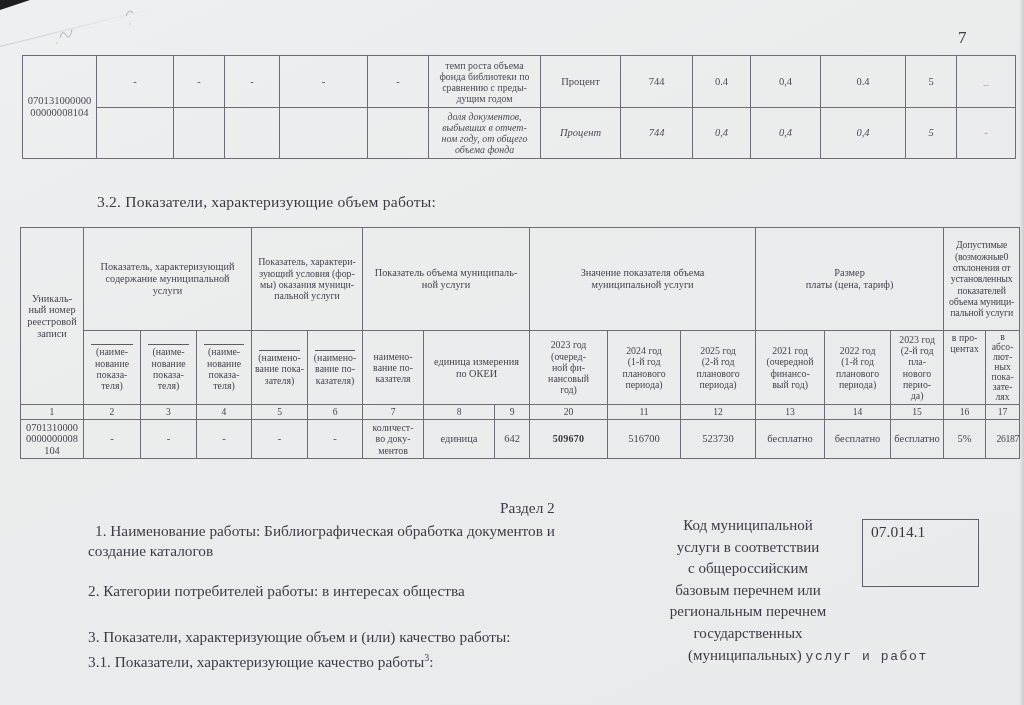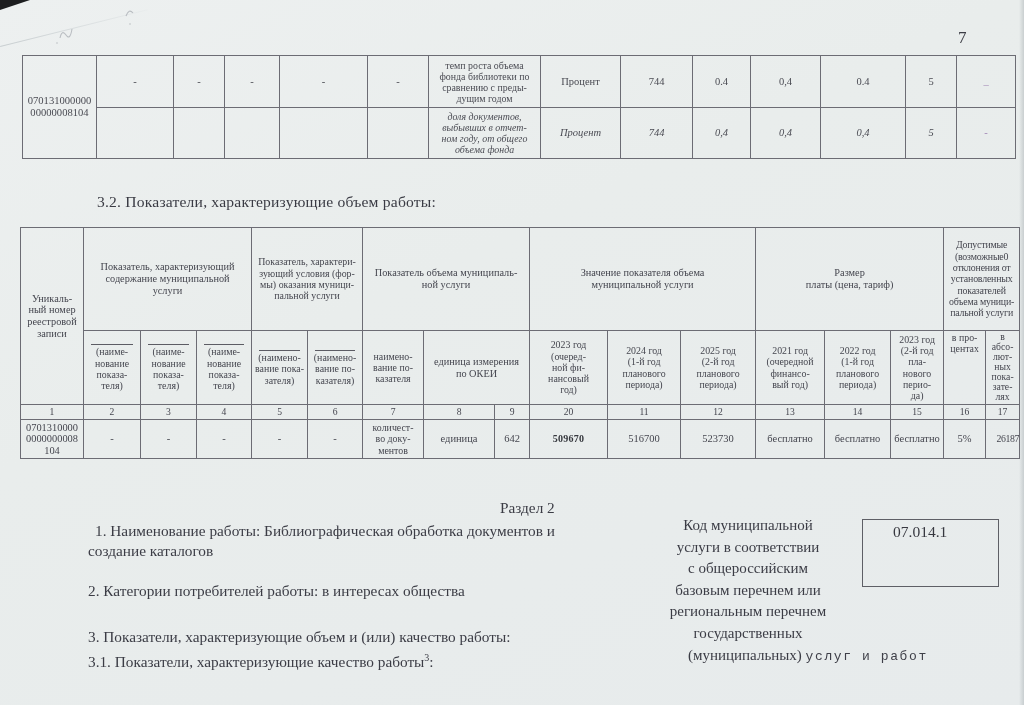--- a/index.html
+++ b/index.html
@@ -55,22 +55,22 @@
   .bt { position:absolute; font-size:15.3px; color:#3b3c45; line-height:21px; white-space:pre-line; }
   .razdel { left:500px; top:497px; }
   .item1 { left:88px; top:521px; width:560px; text-indent:7px; line-height:20px; }
   .item2 { left:88px; top:580px; width:560px; }
   .item3 { left:88px; top:626px; width:580px; }
   .item31 { left:88px; top:647px; width:580px; white-space:nowrap; }
   .item31 sup { font-size:10px; }
   .code-label { left:641px; top:515px; width:214px; text-align:center; font-size:15px; line-height:21.6px; }
   .code-last { left:688px; top:645px; font-size:15px; white-space:nowrap; }
   .code-mono { font-family:"Liberation Mono", monospace; font-size:13px; letter-spacing:1.6px; color:#3e3f48; }
-  .code-box { position:absolute; left:862px; top:519px; width:137px; height:68px;
-    border:1.5px solid #5e5f66; box-sizing:border-box;padding-left:22px; }
+  .code-box { position:absolute; left:862px; top:519px; width:117px; height:68px;
+    border:1.5px solid #5e5f66; box-sizing:border-box; }
   .code-box span { display:block; padding:3px 0 0 8px; font-size:15.5px; color:#36373f; }
 </style>
 </head>
 <body>
 
 <div class="page">
 
   <div class="corner-wedge"></div>
   <div class="crease"></div>
   <svg class="pencil" width="120" height="45">

